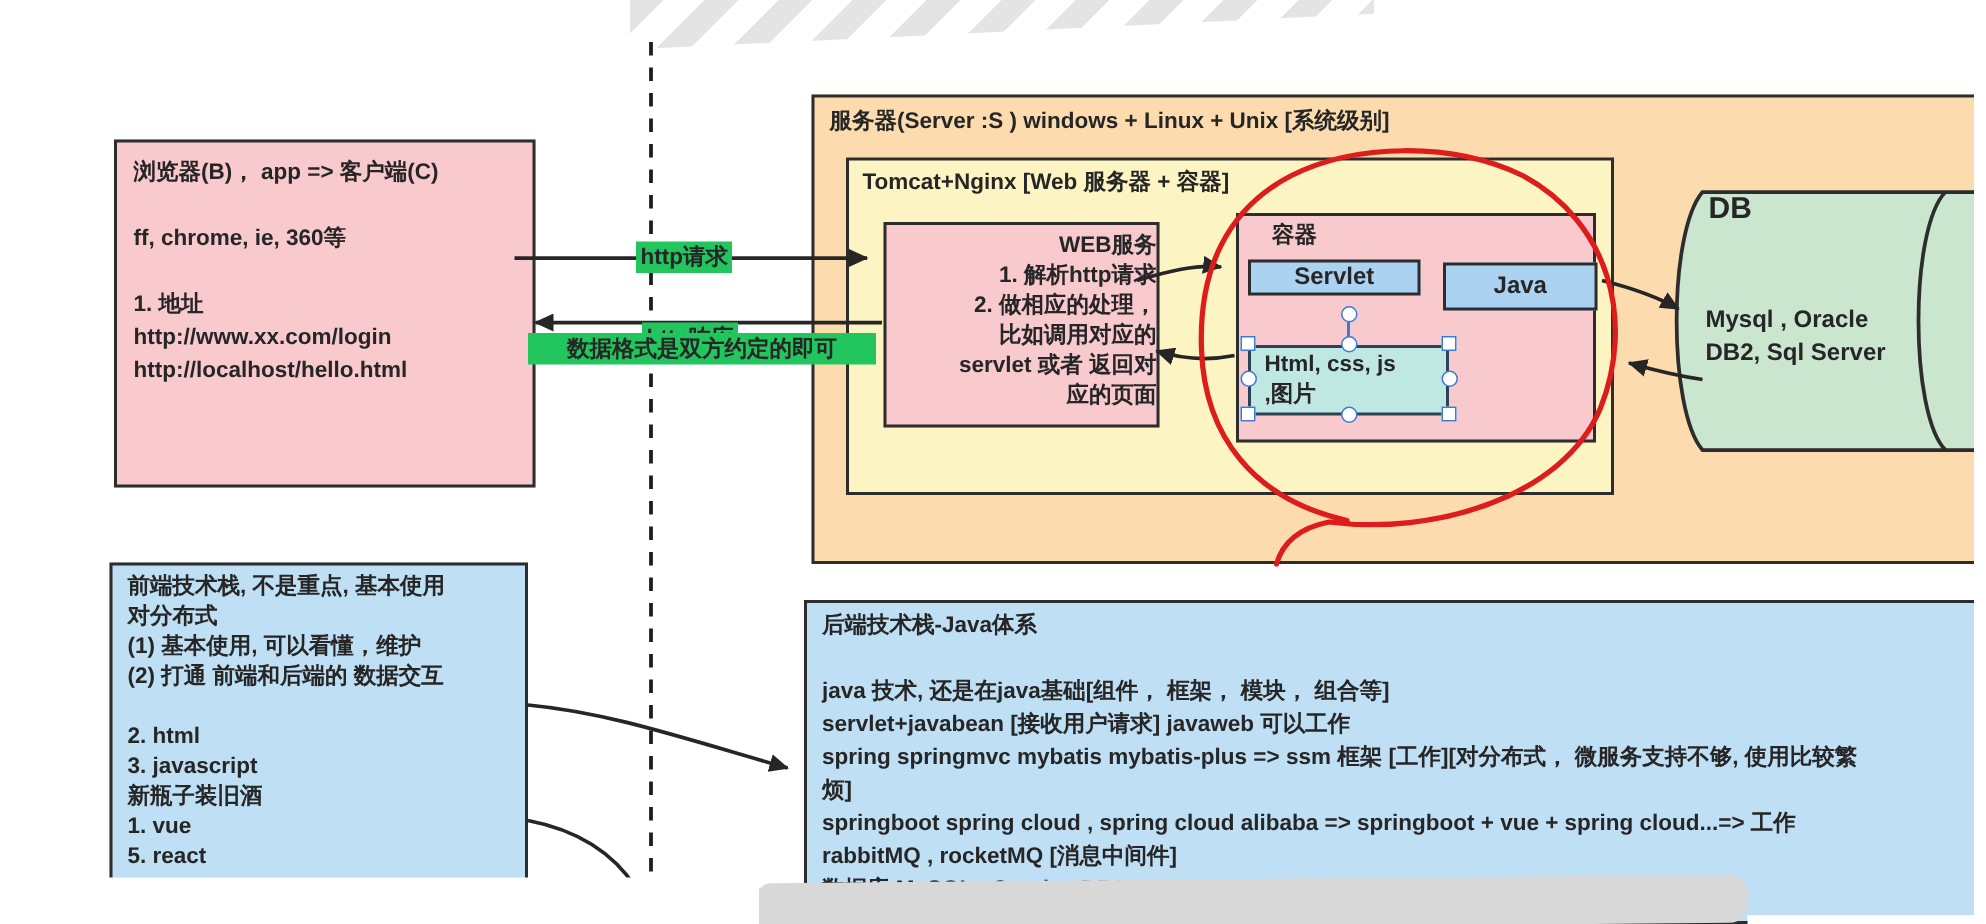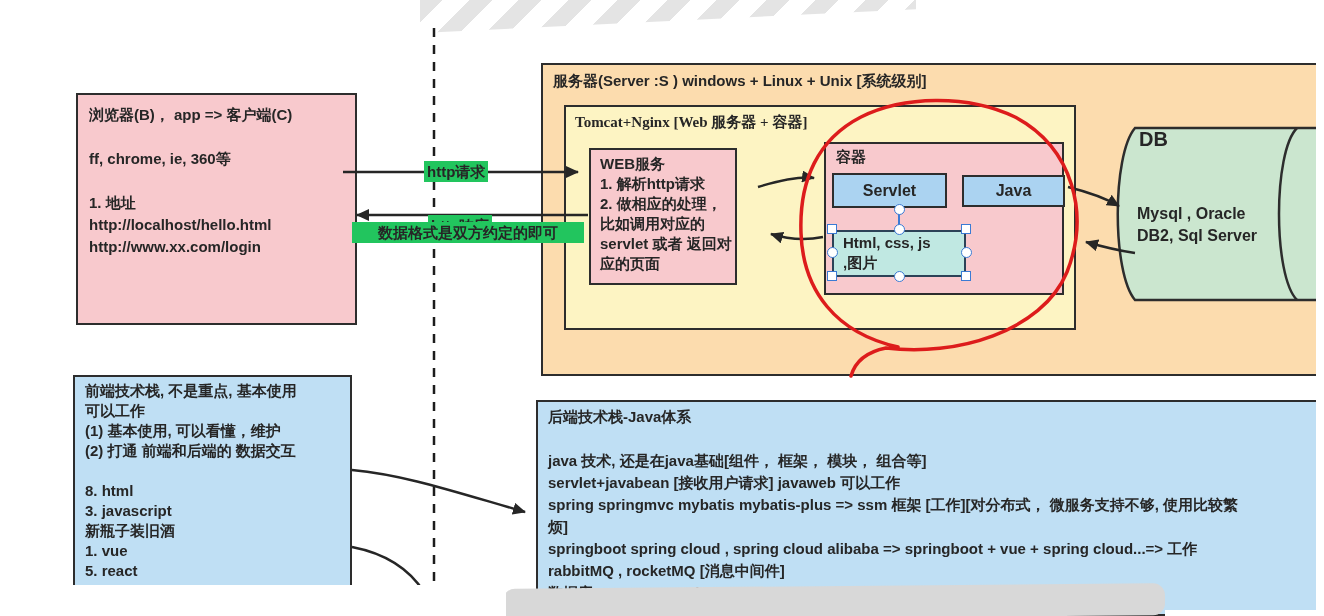--- a/index.html
+++ b/index.html
@@ -1,20 +1,20 @@
 <!DOCTYPE html>
 <html><head>
 <meta charset="utf-8">
 <style>
   html,body{margin:0;padding:0;background:#fff;}
   #canvas{position:relative;width:1324px;height:616px;background:#fff;overflow:hidden;
     font-family:"Liberation Sans","DejaVu Sans",sans-serif;font-weight:bold;color:#262626;}
   .abs{position:absolute;}
   .box{position:absolute;border:2.5px solid #2d2d2d;box-sizing:border-box;z-index:1;}
-  .pink{background:#f8c9cd;}
+  .pink{background:#f8c9cd;padding-left:12px;}
   .orange{background:#fcdcae;}
   .yellow{background:#fdf4c3;}
   .bluesm{background:#abd3f1;}
   .bluepanel{background:#bfdff4;}
   .teal{background:#c0e8e2;}
   .lh22{height:22px;line-height:22px;font-size:15px;white-space:nowrap;}
   .lh20{height:20px;line-height:20px;font-size:15px;white-space:nowrap;}
   .ctr{display:flex;align-items:center;justify-content:center;font-size:16px;}
   .wlabel{position:absolute;z-index:3;background:#22c55e;font-size:15px;line-height:19px;
     padding:1px 3px;white-space:nowrap;}
@@ -36,42 +36,42 @@
 <div id="canvas">
 
   <div id="stripes" class="abs"></div>
 
   <div class="box pink" style="left:76px;top:93px;width:281px;height:232px;padding:9px 11px;">
     <div class="lh22">浏览器(B)，  app =&gt; 客户端(C)</div>
     <div class="lh22"></div>
     <div class="lh22">ff, chrome, ie, 360等</div>
     <div class="lh22"></div>
     <div class="lh22">1. 地址</div>
+    <div class="lh22">http://www.xx.com/login</div>
     <div class="lh22">http://localhost/hello.html</div>
-    <div class="lh22">http://www.xx.com/login</div>
   </div>
 
   <div class="box orange" style="left:541px;top:63px;width:790px;height:313px;">
     <div class="lh22" style="padding:5px 0 0 10px;">服务器(Server :S ) windows + Linux + Unix [系统级别]</div>
 
     <div class="box yellow" style="left:21px;top:40px;width:512px;height:225px;">
-      <div class="lh22" style="padding:4px 0 0 9px;font-family:Liberation Serif, serif;">Tomcat+Nginx [Web 服务器 + 容器]</div>
+      <div class="lh22" style="padding:4px 0 0 9px;">Tomcat+Nginx [Web 服务器 + 容器]</div>
 
-      <div class="box pink" style="left:23px;top:41px;width:148px;height:137px;padding:4px 0 0 9px;">
+      <div class="box pink" style="left:23px;top:41px;width:184px;height:137px;padding:4px 0 0 9px;text-align:right;">
         <div class="lh20">WEB服务</div>
         <div class="lh20">1. 解析http请求</div>
         <div class="lh20">2. 做相应的处理，</div>
         <div class="lh20">比如调用对应的</div>
         <div class="lh20">servlet 或者 返回对</div>
         <div class="lh20">应的页面</div>
       </div>
 
       <div class="box pink" style="left:258px;top:35px;width:240px;height:153px;">
         <div class="lh22" style="padding:2px 0 0 10px;">容器</div>
-        <div class="box bluesm ctr" style="left:6px;top:29px;width:115px;height:35px;">
+        <div class="box bluesm ctr" style="left:6px;top:29px;width:115px;height:24px;">
           <span>Servlet</span>
         </div>
         <div class="box teal" style="left:6px;top:86px;width:134px;height:47px;border-color:#2c4257;padding:1px 0 0 9px;">
           <div class="lh20">Html, css, js</div>
           <div class="lh20">,图片</div>
         </div>
         <div class="box bluesm ctr" style="left:136px;top:31px;width:103px;height:32px;">
           <span>Java</span>
         </div>
       </div>
@@ -84,25 +84,25 @@
   <div class="sq" style="left:961px;top:224px;"></div>
   <div class="sq" style="left:827px;top:271px;"></div>
   <div class="sq" style="left:961px;top:271px;"></div>
   <div class="ci" style="left:894px;top:224px;"></div>
   <div class="ci" style="left:894px;top:271px;"></div>
   <div class="ci" style="left:827px;top:247px;"></div>
   <div class="ci" style="left:961px;top:247px;"></div>
 
   <div class="box bluepanel" style="left:73px;top:375px;width:279px;height:241px;padding:4px 0 0 10px;">
     <div class="lh20">前端技术栈, 不是重点, 基本使用</div>
-    <div class="lh20">可以工作</div>
+    <div class="lh20">对分布式</div>
     <div class="lh20">(1) 基本使用, 可以看懂，维护</div>
     <div class="lh20">(2) 打通 前端和后端的 数据交互</div>
     <div class="lh20"></div>
-    <div class="lh20">8. html</div>
+    <div class="lh20">2. html</div>
     <div class="lh20">3. javascript</div>
     <div class="lh20">新瓶子装旧酒</div>
     <div class="lh20">1. vue</div>
     <div class="lh20">5. react</div>
   </div>
 
   <div class="box bluepanel" style="left:536px;top:400px;width:800px;height:216px;padding:4px 0 0 10px;overflow:visible;">
     <div class="lh22">后端技术栈-Java体系</div>
     <div class="lh22"></div>
     <div class="lh22">java 技术, 还是在java基础[组件， 框架， 模块， 组合等]</div>

